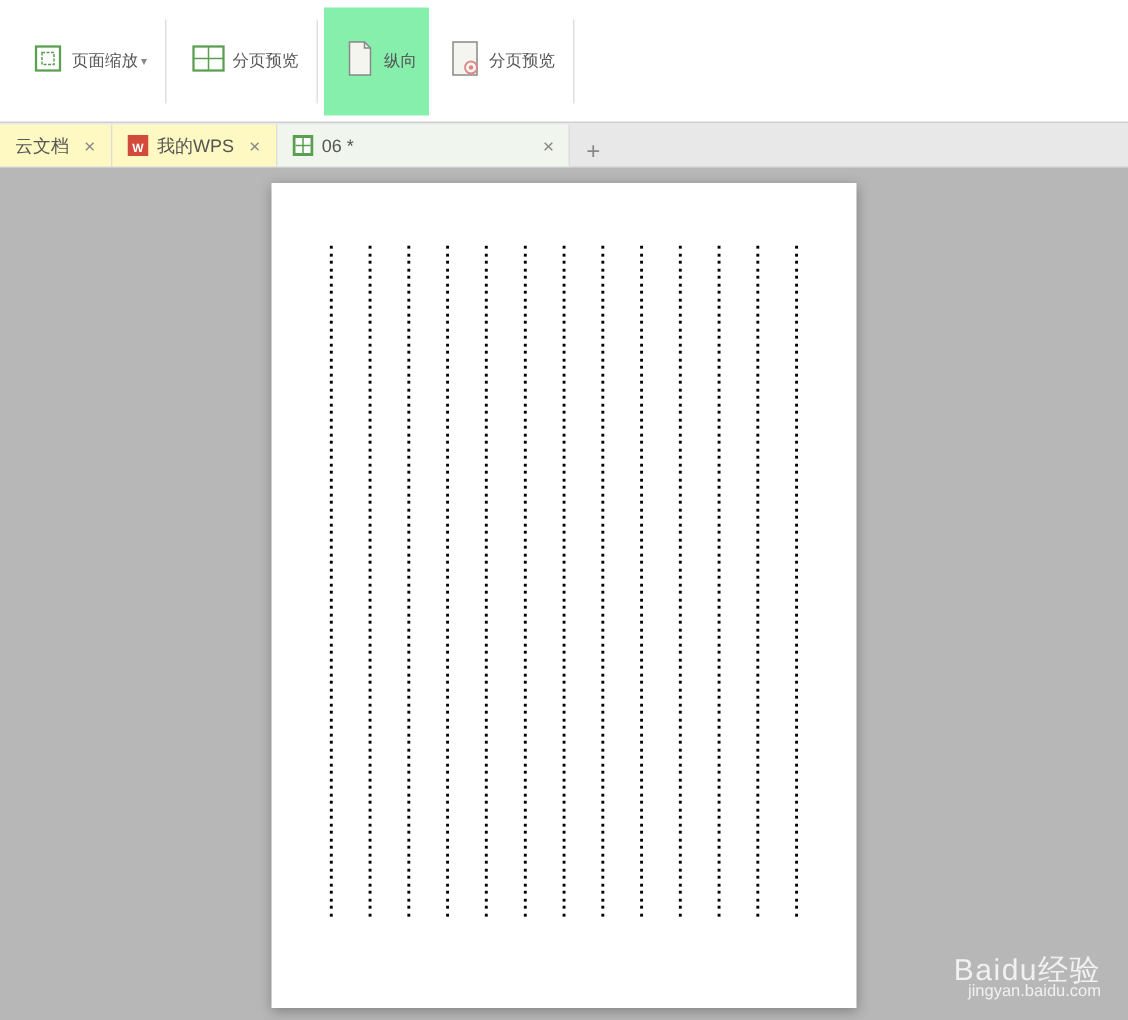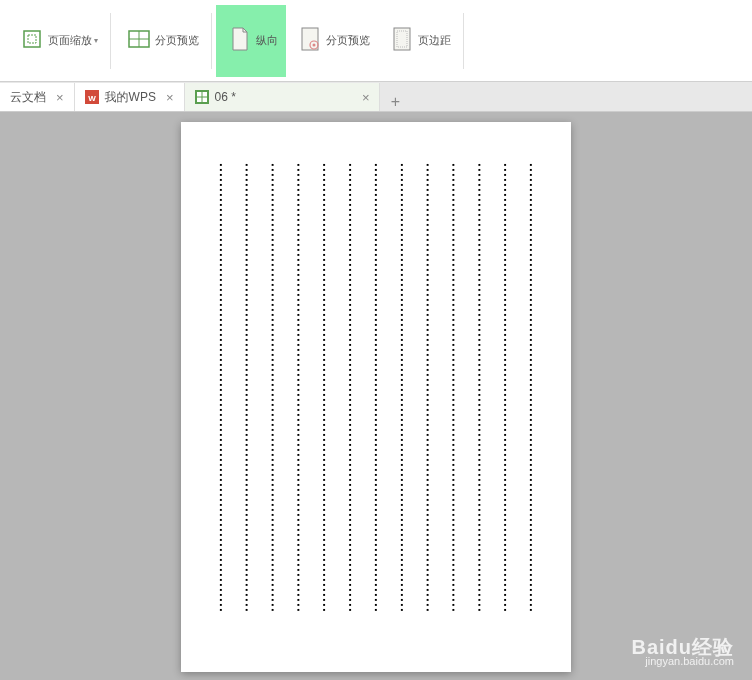--- a/index.html
+++ b/index.html
@@ -6,32 +6,32 @@
 body{background:#b7b7b7;width:752px;height:680px;overflow:hidden;position:relative}
 .ribbon{background:#fff;height:82px;border-bottom:1px solid #d0d0d0;display:flex;align-items:center;padding:0 8px}
 .rbtn{display:flex;flex-direction:row;align-items:center;justify-content:flex-start;height:72px;padding:4px 8px;cursor:pointer;position:relative}
 .rbtn.wide{min-width:62px}
 .rbtn.active{background:#86efac}
 .rbtn .ico{width:32px;height:32px;display:flex;align-items:center;justify-content:center;margin-bottom:4px}
 .rbtn .lbl{font-size:11px;color:#555;white-space:nowrap;display:flex;align-items:center;gap:2px}
 .sep{width:1px;height:56px;background:#e0e0e0;margin:0 4px}
 .dd{font-size:8px;color:#888}
 .tabs{background:#e8e8e8;height:30px;display:flex;align-items:flex-end;border-bottom:1px solid #ccc}
-.tab{height:28px;display:flex;align-items:center;padding:0 10px;font-size:12px;color:#555;background:#ffffff;border-right:1px solid #ddd;cursor:pointer;gap:6px}
+.tab{height:28px;display:flex;align-items:center;padding:0 10px;font-size:12px;color:#555;background:#fef9c3;border-right:1px solid #ddd;cursor:pointer;gap:6px}
 .tab.active{background:#f0f5ed}
 .tab .tico{width:14px;height:14px}
 .tab .x{color:#888;font-size:13px;margin-left:4px}
 .addtab{width:30px;display:flex;align-items:center;justify-content:center;color:#888;font-size:16px;cursor:pointer}
 .canvas{position:absolute;top:112px;left:0;right:0;bottom:0;background:#b7b7b7;display:flex;justify-content:center;padding-top:10px;overflow:hidden}
 .page{width:390px;height:550px;background:#fff;box-shadow:0 2px 8px rgba(0,0,0,.3);padding:40px 30px;position:relative}
 .grid{display:grid;grid-template-columns:repeat(13,1fr);gap:0 6px;font-size:4px;line-height:5px;color:#000;font-family:monospace}
 .col{display:flex;flex-direction:column;align-items:center}
 .col span{display:block;height:5px}
 .wm{position:absolute;right:18px;bottom:12px;color:rgba(255,255,255,.8);font-size:11px;text-align:right;line-height:14px;z-index:10;pointer-events:none}
-.wm .big{font-size:20px;font-weight:bold;letter-spacing:1px}
+.wm .big{font-size:20px;font-weight:normal;letter-spacing:1px}
 </style>
 </head>
 <body>
 
 <div class="ribbon">
   <div class="rbtn wide">
     <div class="ico">
       <svg width="28" height="28" viewBox="0 0 28 28">
           <rect x="6" y="6" width="16" height="16" fill="none" stroke="#5a9e4f" stroke-width="1.5"></rect>
           <rect x="10" y="10" width="8" height="8" fill="none" stroke="#5a9e4f" stroke-width="1" stroke-dasharray="2 1"></rect>
@@ -66,29 +66,20 @@
   <div class="rbtn wide">
     <div class="ico">
       <svg width="24" height="28" viewBox="0 0 24 28">
           <rect x="4" y="3" width="16" height="22" fill="#f5f5f0" stroke="#888"></rect>
           <circle cx="16" cy="20" r="4" fill="none" stroke="#d88" stroke-width="1.2"></circle>
           <circle cx="16" cy="20" r="1.5" fill="#d88"></circle>
         </svg>
     </div>
     <div class="lbl">分页预览</div>
   </div>
-  <div class="rbtn">
-    <div class="ico">
-      <svg width="24" height="28" viewBox="0 0 24 28">
-          <rect x="4" y="3" width="16" height="22" fill="#f5f5f0" stroke="#888"></rect>
-          <rect x="7" y="6" width="10" height="16" fill="none" stroke="#bbb" stroke-dasharray="1 1"></rect>
-        </svg>
-    </div>
-    <div class="lbl">页边距</div>
-  </div>
   <div class="sep"></div>
 </div>
 
 <div class="tabs">
   <div class="tab">
     <span>云文档</span>
     <span class="x">×</span>
   </div>
   <div class="tab">
     <svg class="tico" viewBox="0 0 14 14">

